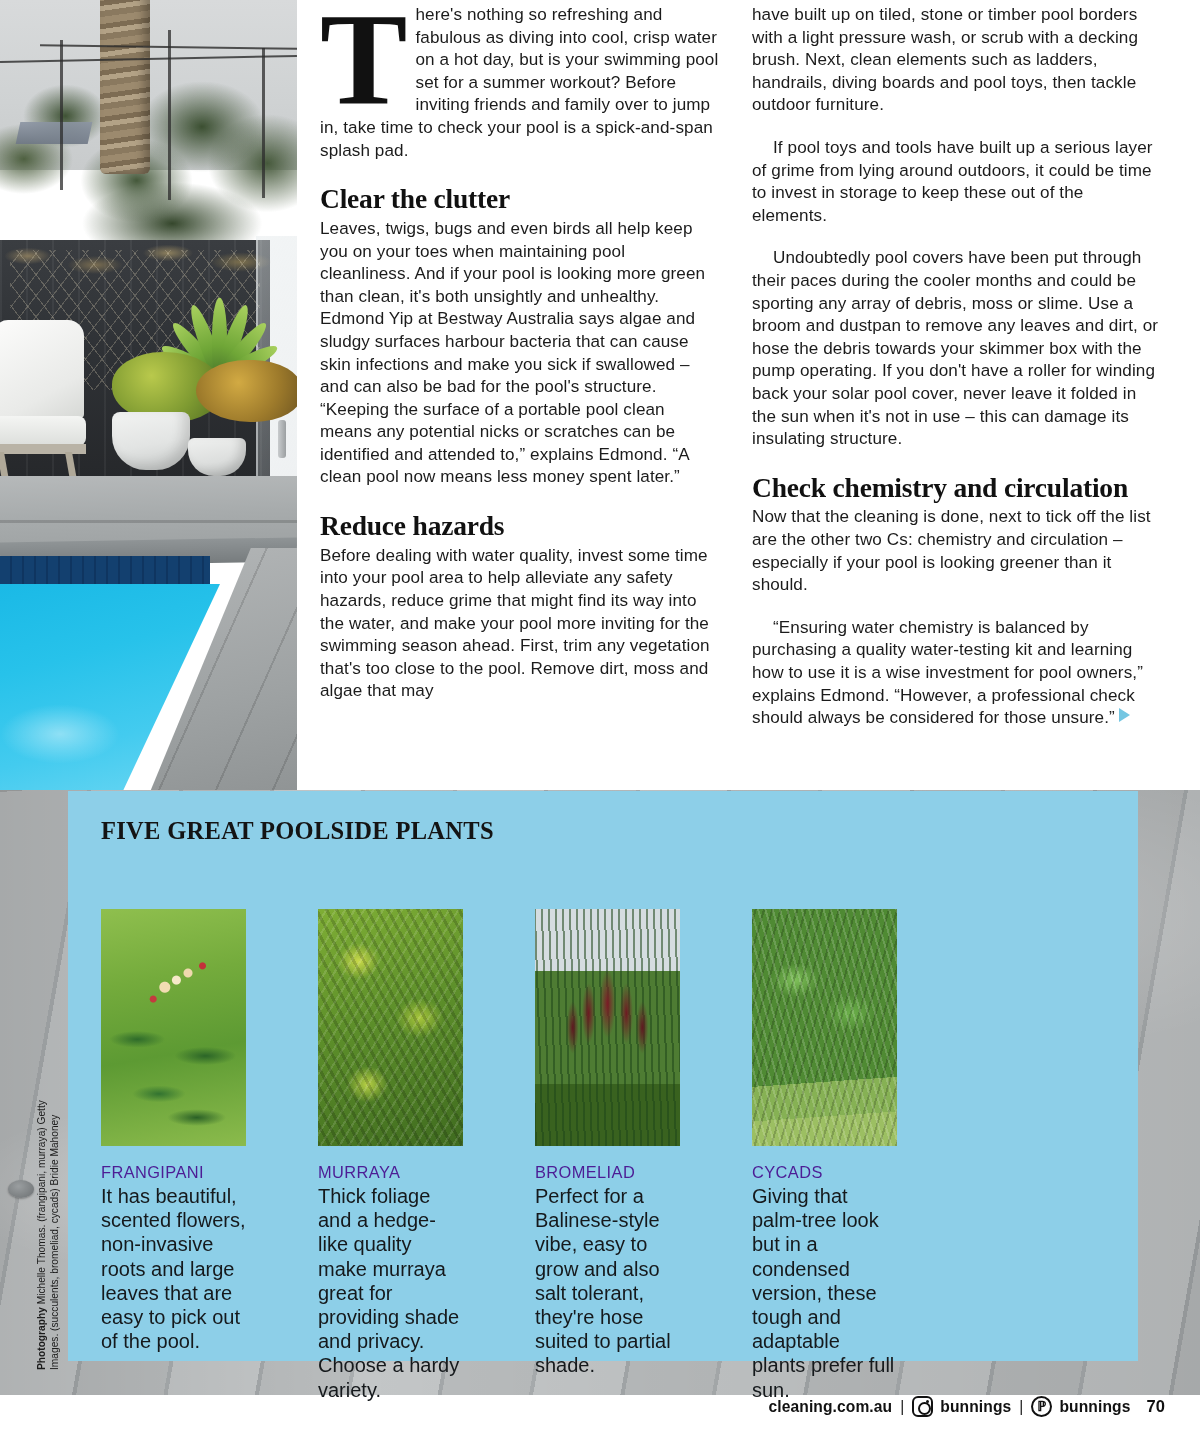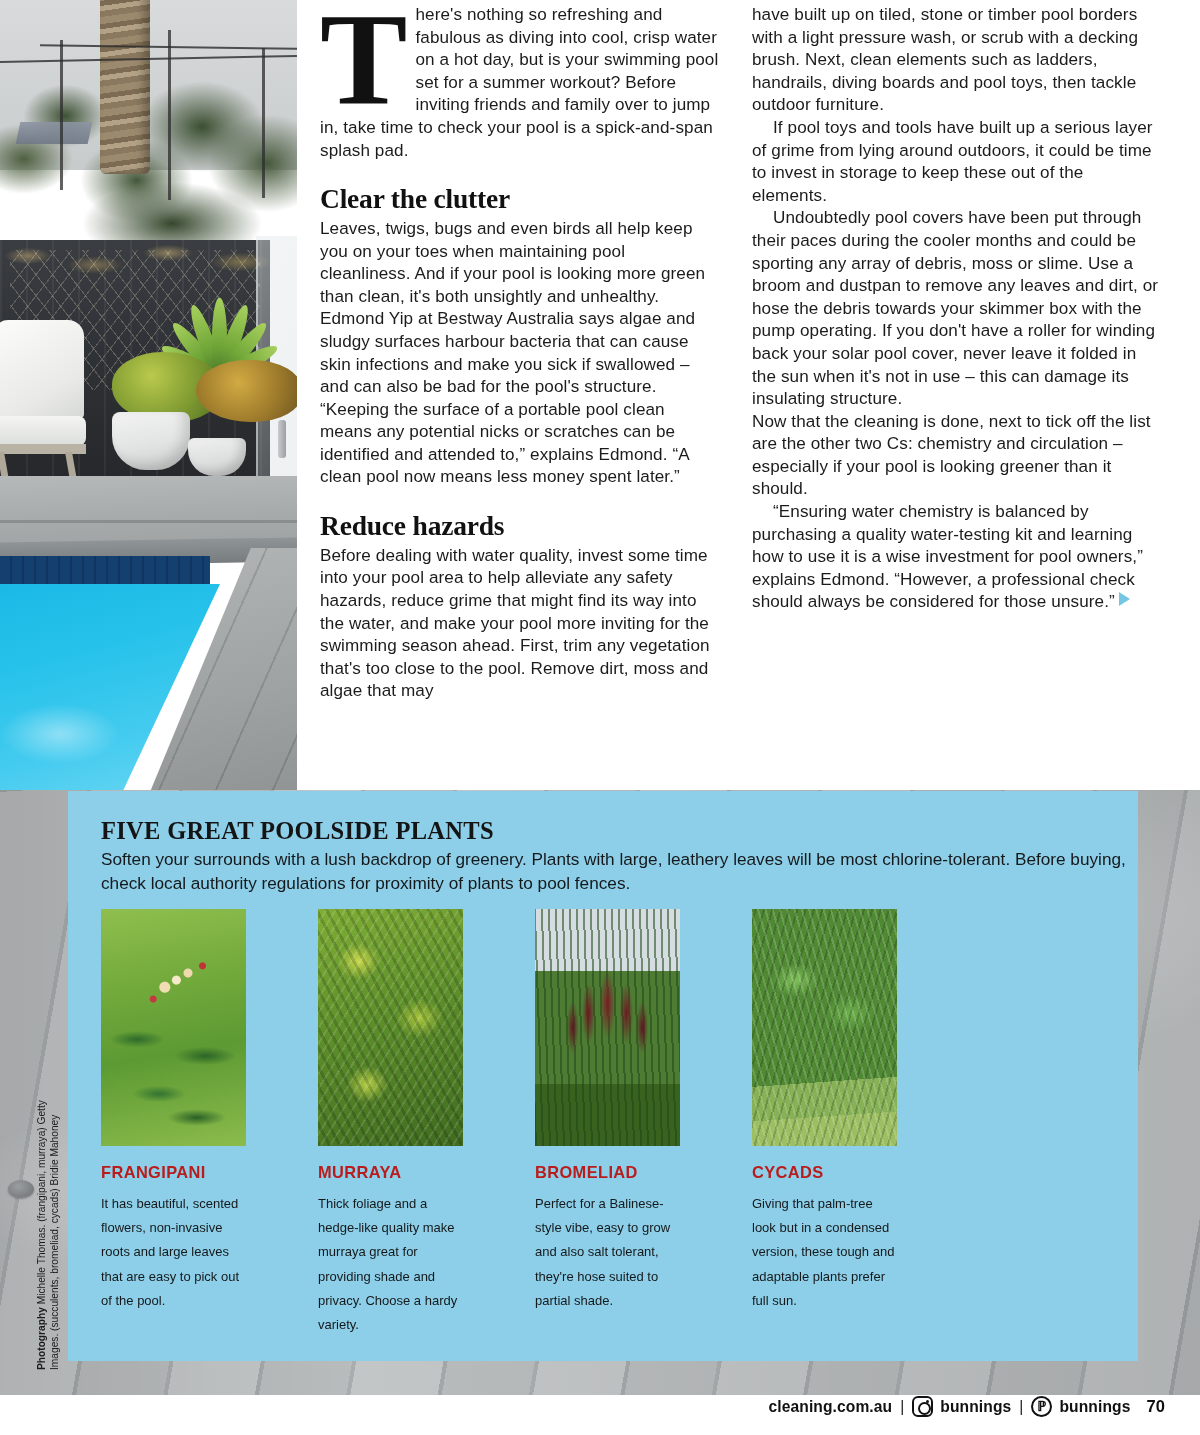--- a/index.html
+++ b/index.html
@@ -144,21 +144,21 @@
   
   .col {
     position: absolute; top: 4px; width: 400px;
     font-size: 17.1px; line-height: 22.6px; color: #1b1b1b;
     font-family: "Liberation Sans", sans-serif;
     letter-spacing: .1px;
   }
   .col.left  { left: 320px; }
   .col.right { left: 752px; width: 408px; }
   .col p { margin: 0; }
-  .col p.indent { text-indent: 21px; }
+  .col p.indent { text-indent: 21px; margin-top: 20px; }
   .dropcap-para { position: relative; }
   .dropcap {
     float: left; font-family: "Liberation Serif", serif; font-weight: 700;
     font-size: 131px; line-height: .78; margin: 4px 8px -6px 0; color: #111;
   }
   h2.sec {
     font-family: "Liberation Serif", serif; font-weight: 700;
     font-size: 27.5px; line-height: 1.12; color: #111;
     margin: 22px 0 3px; letter-spacing: -.2px;
   }
@@ -186,25 +186,25 @@
   .plant-grid {
     position: absolute; left: 33px; top: 118px; width: 1040px;
     display: flex; gap: 72px;
   }
   .plant-card { width: 145px; }
   .plant-photo {
     width: 145px; height: 237px; overflow: hidden; position: relative;
     background: #5b8f3a;
   }
   .plant-name {
-    margin-top: 17px; font-size: 16.4px; font-weight: 700;
-    letter-spacing: .4px; color: #b91c1c;
+    margin-top: 17px; font-size: 16.4px; font-weight: 400;
+    letter-spacing: .4px; color: #4c1d95;
   }
   .plant-desc {
-    margin-top: 10px; font-size: 13px; line-height: 24.2px; color: #15191c;
+    margin-top: 2px; font-size: 20px; line-height: 24.2px; color: #15191c;
   }
 
   
   .pp-frangipani {
     background:
       radial-gradient(circle at 52% 30%, #f6e9c8 0 4px, transparent 5px),
       radial-gradient(circle at 44% 33%, #f2dcb2 0 5px, transparent 6px),
       radial-gradient(circle at 60% 27%, #efd9ae 0 4px, transparent 5px),
       radial-gradient(circle at 70% 24%, #c2323a 0 3px, transparent 4px),
       radial-gradient(circle at 36% 38%, #c33b3e 0 3px, transparent 4px),
@@ -344,27 +344,27 @@
 
     <h2 class="sec">Reduce hazards</h2>
     <p>Before dealing with water quality, invest some time into your pool area to help alleviate any safety hazards, reduce grime that might find its way into the water, and make your pool more inviting for the swimming season ahead. First, trim any vegetation that's too close to the pool. Remove dirt, moss and algae that may</p>
   </div>
 
   <div class="col right">
     <p>have built up on tiled, stone or timber pool borders with a light pressure wash, or scrub with a decking brush. Next, clean elements such as ladders, handrails, diving boards and pool toys, then tackle outdoor furniture.</p>
     <p class="indent">If pool toys and tools have built up a serious layer of grime from lying around outdoors, it could be time to invest in storage to keep these out of the elements.</p>
     <p class="indent">Undoubtedly pool covers have been put through their paces during the cooler months and could be sporting any array of debris, moss or slime. Use a broom and dustpan to remove any leaves and dirt, or hose the debris towards your skimmer box with the pump operating. If you don't have a roller for winding back your solar pool cover, never leave it folded in the sun when it's not in use – this can damage its insulating structure.</p>
 
+    <h2 class="sec">Check chemistry and circulation</h2>
     <p>Now that the cleaning is done, next to tick off the list are the other two Cs: chemistry and circulation – especially if your pool is looking greener than it should.</p>
     <p class="indent"><span>“Ensuring water chemistry is balanced by purchasing a quality water-testing kit and learning how to use it is a wise investment for pool owners,” explains Edmond. “However, a professional check should always be considered for those unsure.”</span><span class="endmark"></span></p>
   </div>
 
   <div class="plants-panel">
     <div class="panel-title">FIVE GREAT POOLSIDE PLANTS</div>
-    <div class="panel-sub">Soften your surrounds with a lush backdrop of greenery. Plants with large, leathery leaves will be most chlorine-tolerant. Before buying, check local authority regulations for proximity of plants to pool fences.</div>
 
     <div class="plant-grid">
       <div class="plant-card">
         <div class="plant-photo pp-frangipani"></div>
         <div class="plant-name">FRANGIPANI</div>
         <div class="plant-desc">It has beautiful, scented flowers, non-invasive roots and large leaves that are easy to pick out of the pool.</div>
       </div>
       <div class="plant-card">
         <div class="plant-photo pp-murraya"></div>
         <div class="plant-name">MURRAYA</div>

